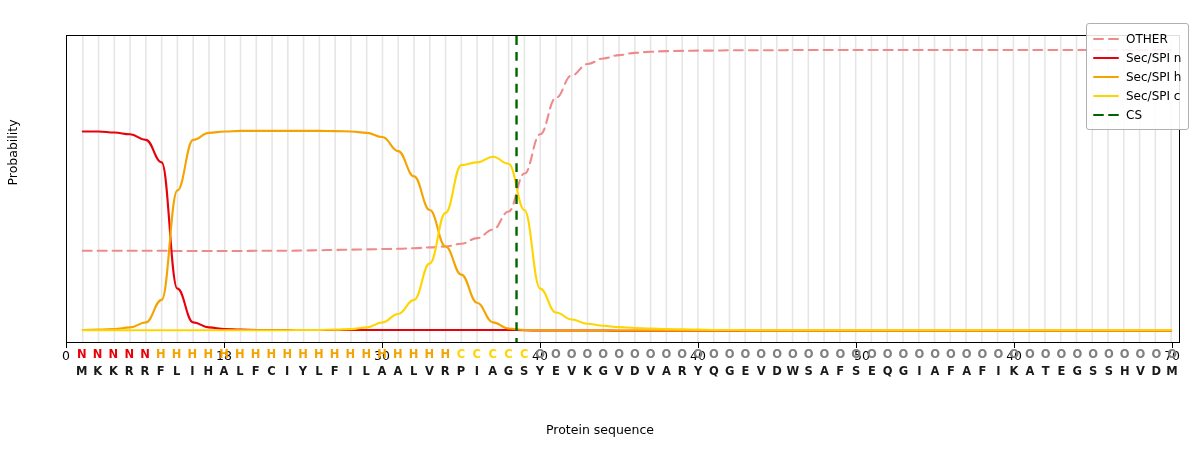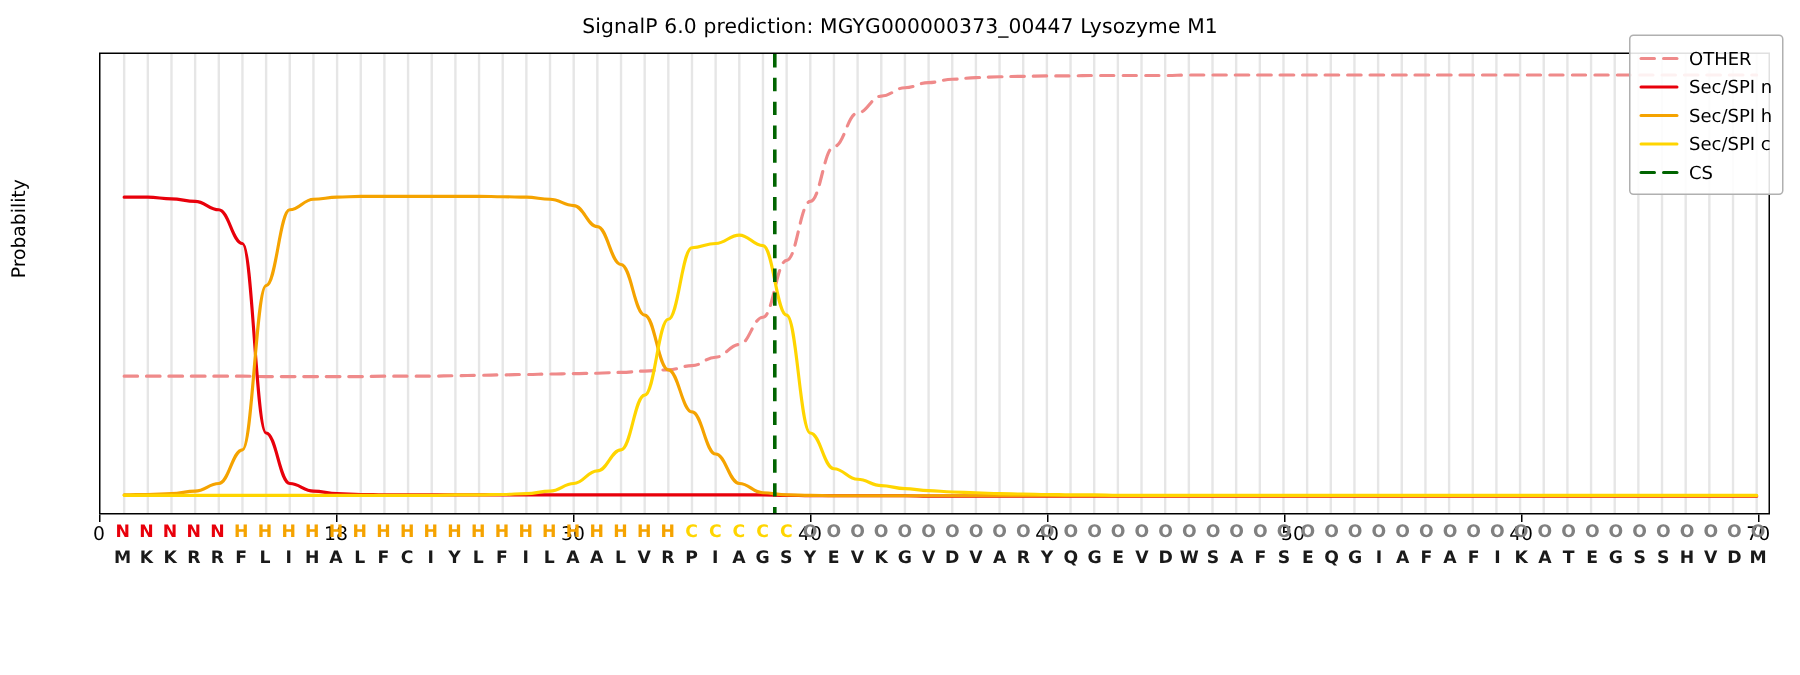--- a/index.html
+++ b/index.html
@@ -136,23 +136,23 @@
     font-size: 12px;
     color: #000;
     white-space: nowrap;
   }
 </style>
 </head>
 <body>
 
 <div id="figure">
 
-  <div id="chart-title">SignalP 6.0 prediction: MGYG000000373_00447 Lysozyme M1</div>
 
   <div id="y-axis-label">Probability</div>
+  <div id="x-axis-label">Protein sequence</div>
 
   <div id="plot-area">
     <svg id="gridlines" preserveAspectRatio="none" viewBox="0 0 1114 308">
         <line x1="15.801418439716311" x2="15.801418439716311" y1="0" y2="308" stroke="#e6e6e6" stroke-width="1.6"></line>
         <line x1="31.602836879432623" x2="31.602836879432623" y1="0" y2="308" stroke="#e6e6e6" stroke-width="1.6"></line>
         <line x1="47.40425531914894" x2="47.40425531914894" y1="0" y2="308" stroke="#e6e6e6" stroke-width="1.6"></line>
         <line x1="63.205673758865245" x2="63.205673758865245" y1="0" y2="308" stroke="#e6e6e6" stroke-width="1.6"></line>
         <line x1="79.00709219858156" x2="79.00709219858156" y1="0" y2="308" stroke="#e6e6e6" stroke-width="1.6"></line>
         <line x1="94.80851063829788" x2="94.80851063829788" y1="0" y2="308" stroke="#e6e6e6" stroke-width="1.6"></line>
         <line x1="110.60992907801419" x2="110.60992907801419" y1="0" y2="308" stroke="#e6e6e6" stroke-width="1.6"></line>

